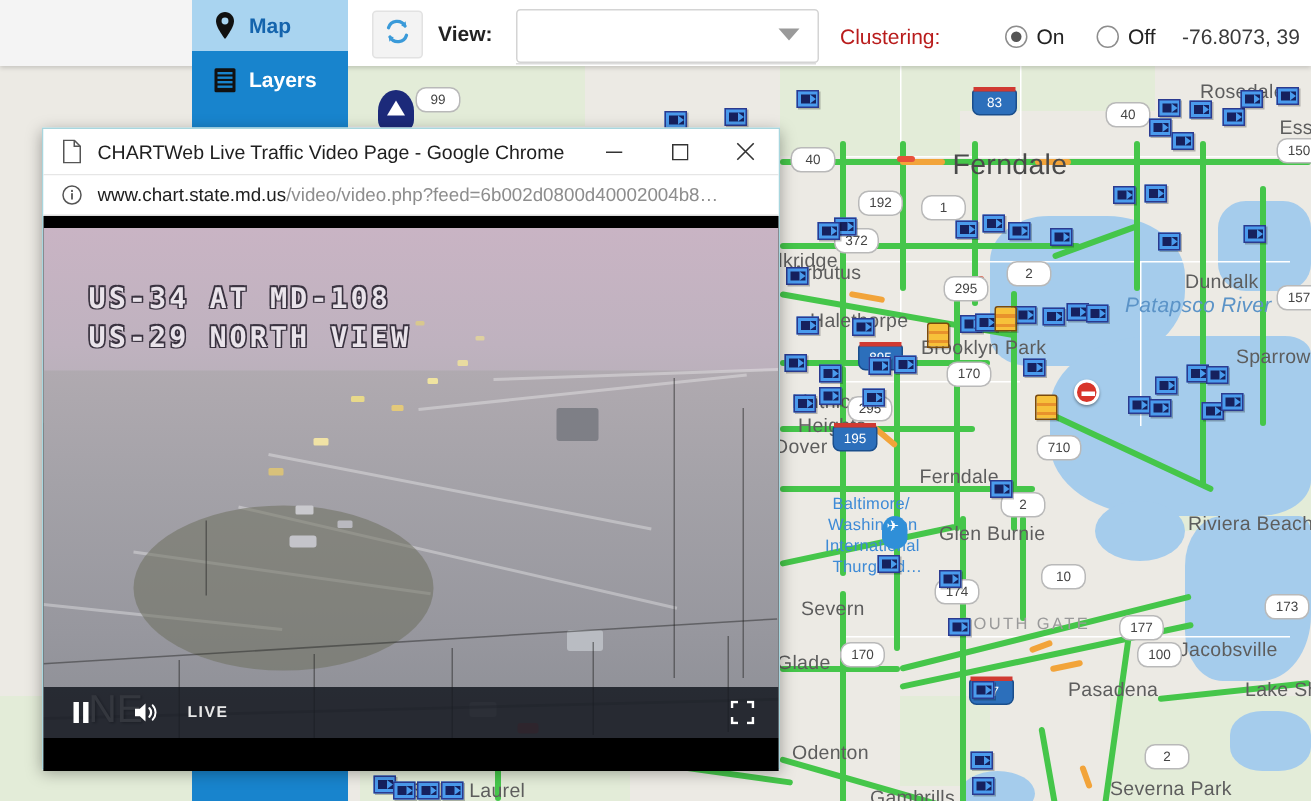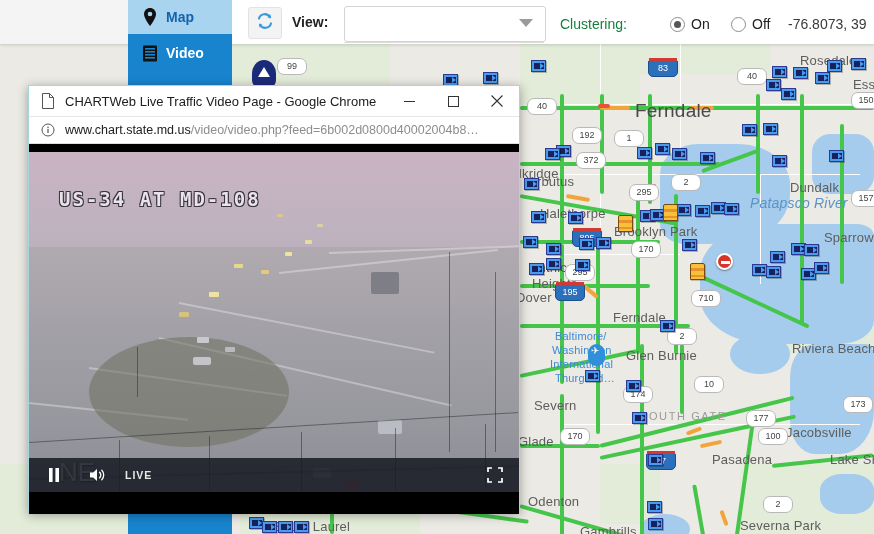--- a/index.html
+++ b/index.html
@@ -128,21 +128,21 @@
     background:#fff; border:1px solid #d4d4d4; border-radius:3px;
   }
   .view-caret{
     position:absolute; left:519px; top:19px; width:0;height:0;
     border-left:7px solid transparent; border-right:7px solid transparent;
     border-top:8px solid #9a9a9a; cursor:pointer;
   }
   .view-underline{
     position:absolute; left:344px; top:42px; width:200px; height:1px; background:#dcdcdc;
   }
-  .clustering-label{ position:absolute; left:560px; top:16px; font-size:14px; color:#15803d;}
+  .clustering-label{ position:absolute; left:560px; top:16px; font-size:14px; color:#b91c1c;}
   .radio{
     position:absolute; width:15px; height:15px; border-radius:50%;
     border:1px solid #8d8d8d; background:#fff; box-sizing:border-box; cursor:pointer;
   }
   .radio.on::after{
     content:""; position:absolute; left:3px; top:3px; width:7px; height:7px;
     border-radius:50%; background:#555;
   }
   .radio-lbl{ position:absolute; font-size:14px; color:#222;}
   .coords{ position:absolute; left:788px; top:16px; font-size:14px; color:#3a3a3a; white-space:nowrap;}
@@ -321,21 +321,21 @@
       </div>
 
     <div id="map-shields">
         <div class="shield" style="left: 277px; top: 14px;">99</div>
         <div class="shield i" style="left: 648px; top: 16px;">83</div>
         <div class="shield" style="left: 737px; top: 24px;">40</div>
         <div class="shield" style="left: 851px; top: 48px;">150</div>
         <div class="shield" style="left: 527px; top: 54px;">40</div>
         <div class="shield" style="left: 572px; top: 83px;">192</div>
         <div class="shield" style="left: 614px; top: 86px;">1</div>
-        <div class="shield" style="left: 576px; top: 108px;">372</div>
+        <div class="shield" style="left: 556px; top: 108px;">372</div>
         <div class="shield" style="left: 671px; top: 130px;">2</div>
         <div class="shield" style="left: 629px; top: 140px;">295</div>
         <div class="shield" style="left: 851px; top: 146px;">157</div>
         <div class="shield i" style="left: 572px; top: 186px;">895</div>
         <div class="shield" style="left: 631px; top: 197px;">170</div>
         <div class="shield" style="left: 565px; top: 220px;">295</div>
         <div class="shield i" style="left: 555px; top: 240px;">195</div>
         <div class="shield" style="left: 691px; top: 246px;">710</div>
         <div class="shield" style="left: 667px; top: 284px;">2</div>
         <div class="shield" style="left: 694px; top: 332px;">10</div>
@@ -432,21 +432,21 @@
     <div class="tab-layers">
       <span class="ico-layers">
         <svg width="16" height="17" viewBox="0 0 16 17">
             <rect x="1" y="0.5" width="14" height="16" rx="1" fill="#111"></rect>
             <rect x="3" y="3" width="10" height="1.6" fill="#1884cd"></rect>
             <rect x="3" y="6" width="10" height="1.6" fill="#1884cd"></rect>
             <rect x="3" y="9" width="10" height="1.6" fill="#1884cd"></rect>
             <rect x="3" y="12" width="10" height="1.6" fill="#1884cd"></rect>
           </svg>
       </span>
-      <span>Video</span>
+      <span>Layers</span>
     </div>
 
     <div class="refresh-btn">
       <span>
         <svg width="18" height="18" viewBox="0 0 18 18">
           <path d="M3 6.5A6 6 0 0 1 14 5.3" stroke="#3a9ad9" stroke-width="2.2" fill="none" stroke-linecap="round"></path>
           <path d="M15 11.5A6 6 0 0 1 4 12.7" stroke="#3a9ad9" stroke-width="2.2" fill="none" stroke-linecap="round"></path>
           <path d="M14.4 2.2l.4 3.4-3.4-.2z" fill="#3a9ad9"></path>
           <path d="M3.6 15.8l-.4-3.4 3.4.2z" fill="#3a9ad9"></path>
         </svg>
@@ -543,20 +543,21 @@
         <div class="vid-fence" style="left:0px;top:290px;width:490px;transform:rotate(-3.5deg);"></div>
         <div class="vid-fence" style="left:0px;top:326px;width:490px;transform:rotate(-1.5deg);height:2px;background:rgba(70,70,70,.35);"></div>
         <div class="vid-post" style="left:90px;top:288px;height:56px;"></div>
         <div class="vid-post" style="left:180px;top:284px;height:58px;"></div>
         <div class="vid-post" style="left:272px;top:280px;height:60px;"></div>
         <div class="vid-post" style="left:366px;top:276px;height:62px;"></div>
         <div class="vid-post" style="left:456px;top:272px;height:64px;"></div>
 
         <div class="vid-text">
           <div>US-34 AT MD-108</div>
+          <div>US-29 NORTH VIEW</div>
         </div>
 
         <div class="vid-ne">NE</div>
       </div>
 
       <div class="vid-controls">
         <div class="vc-btn vc-pause">
           <svg width="12" height="14" viewBox="0 0 12 14">
               <rect x="1" y="0" width="3.6" height="14" fill="#fff"></rect>
               <rect x="7.4" y="0" width="3.6" height="14" fill="#fff"></rect>

